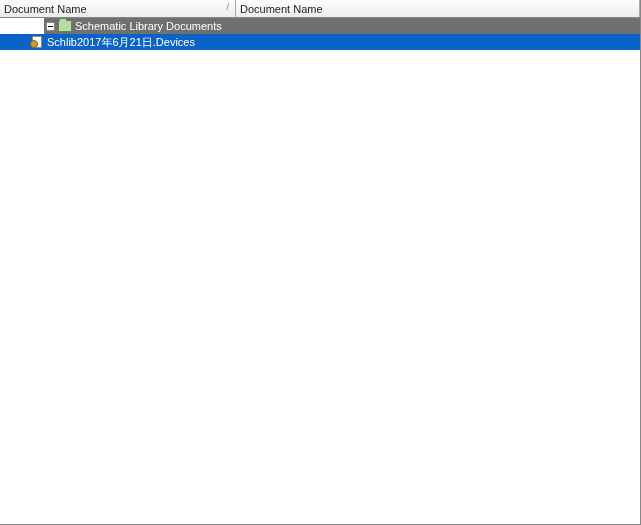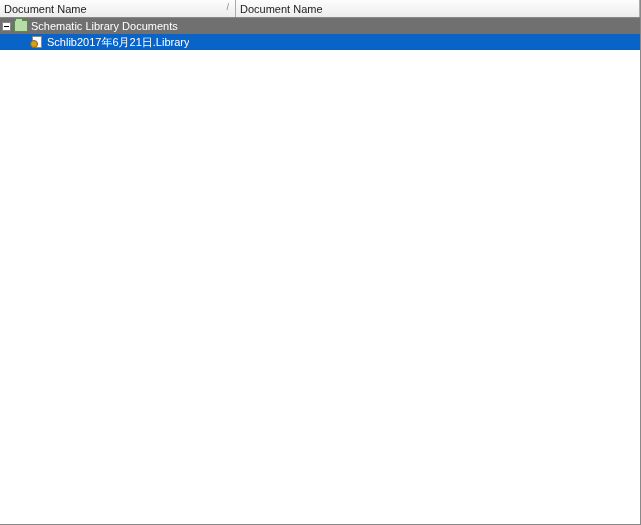--- a/index.html
+++ b/index.html
@@ -72,20 +72,21 @@
       flex: 1;
       display: flex;
       align-items: center;
       padding-left: 4px;
       height: 100%;
       overflow: hidden;
     }
     .group-row {
       background: #86efac;
       color: #fff;
+      margin-left: 44px;
     }
     .group-row .cell-name,
     .group-row .cell-path {
       background: #707070;
     }
     .selected-row {
       background: #0a64c8;
       color: #fff;
     }
     .selected-row .cell-name,
@@ -197,16 +198,16 @@
     <div class="cell-path"></div>
   </div>
 
 
   <div class="row selected-row">
     <div class="cell-name">
       <div class="doc-icon indent-1">
         <div class="page"></div>
         <div class="gear"></div>
       </div>
-      <span class="text-span">Schlib2017年6月21日.Library</span>
+      <span class="text-span">Schlib2017年6月21日.Devices</span>
     </div>
   </div>
 </div>
 
 </body></html>

